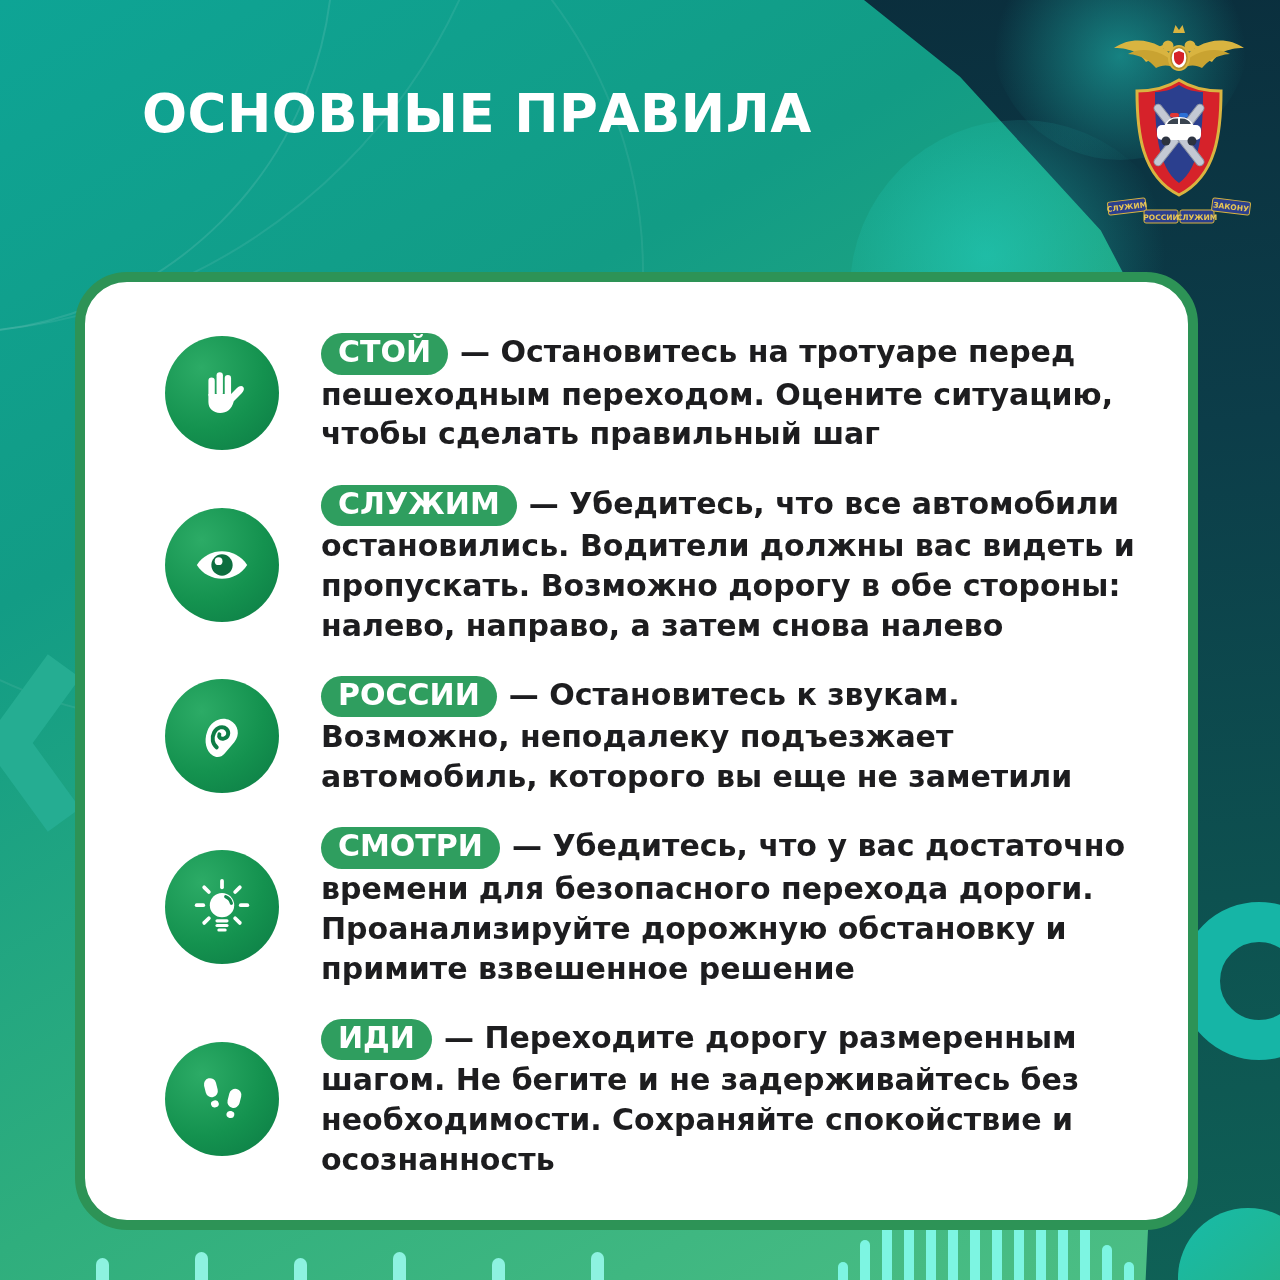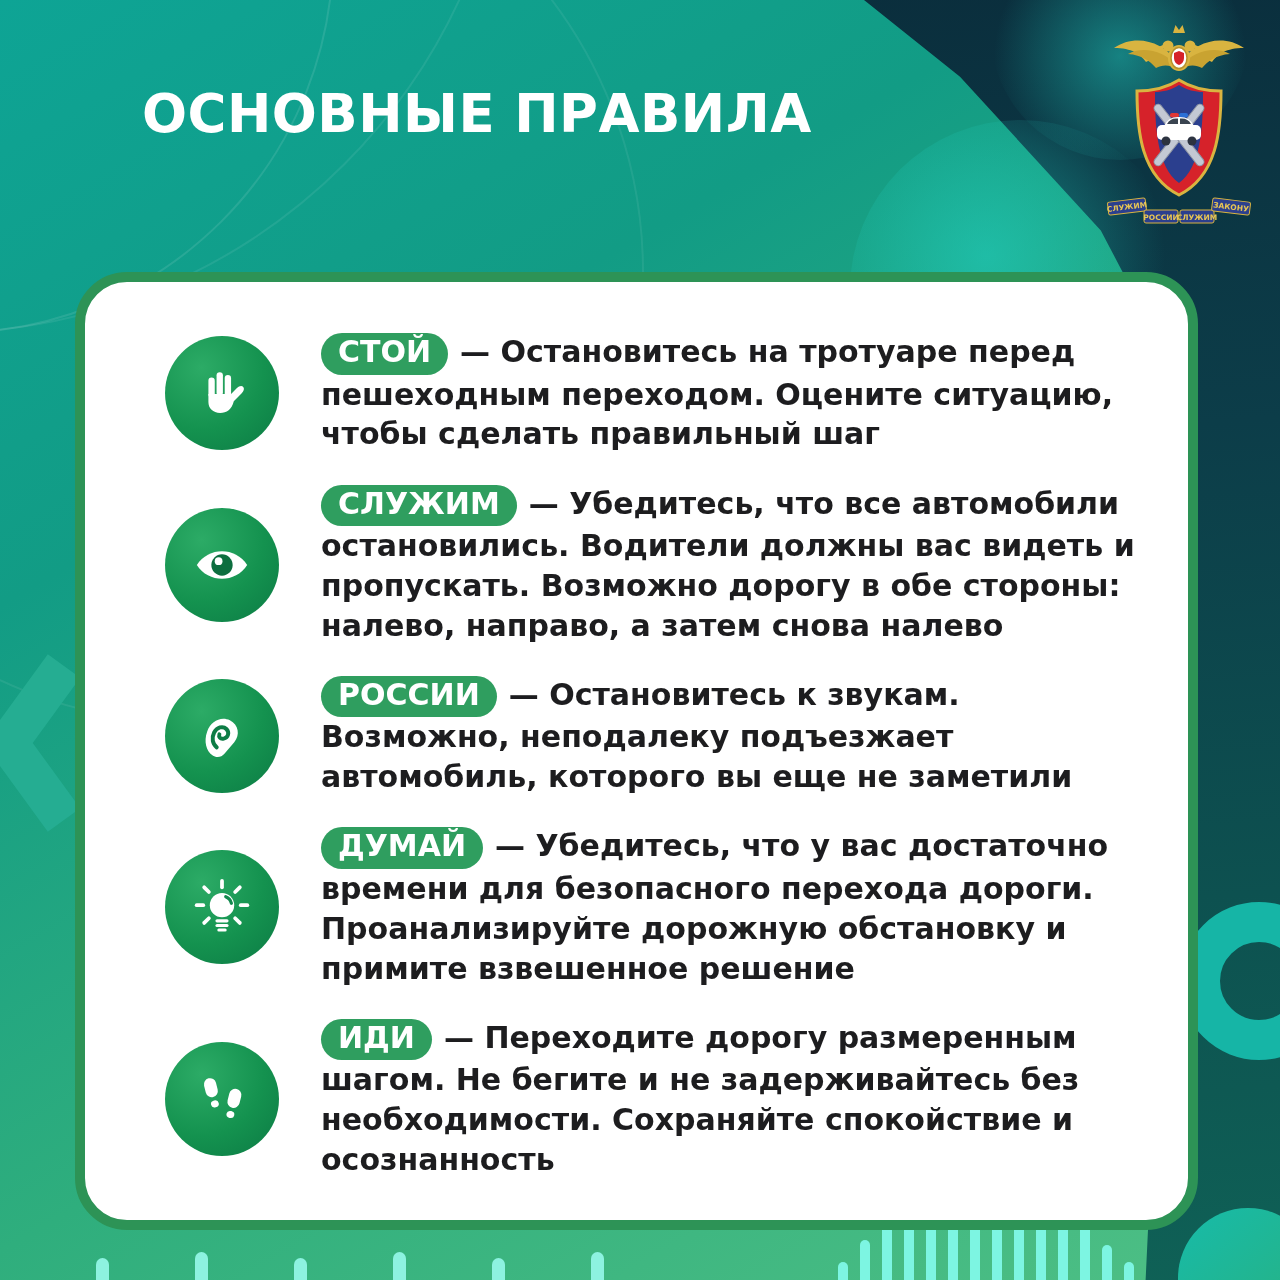--- a/index.html
+++ b/index.html
@@ -207,21 +207,21 @@
           <circle cx="32" cy="30" r="13" fill="#fff"></circle>
           <path d="M36 21 a10 10 0 0 1 6 7" stroke="#128a4e" stroke-width="3.5" fill="none" stroke-linecap="round"></path>
           <g fill="#fff">
             <rect x="25" y="45" width="14" height="3.4" rx="1.7"></rect>
             <rect x="25" y="50" width="14" height="3.4" rx="1.7"></rect>
             <rect x="27" y="55" width="10" height="3.2" rx="1.6"></rect>
           </g>
         </svg>
       </div>
       <p class="rule-text">
-        <span class="badge">ДУМАЙ</span><span>— Убедитесь, что у вас достаточно времени для безопасного перехода дороги. Проанализируйте дорожную обстановку и примите взвешенное решение</span>
+        <span class="badge">СМОТРИ</span><span>— Убедитесь, что у вас достаточно времени для безопасного перехода дороги. Проанализируйте дорожную обстановку и примите взвешенное решение</span>
       </p>
     </div>
 
     <div class="rule">
       <div class="icon-circle">
         <svg viewBox="0 0 64 64" width="56" height="56">
           <g fill="#fff">
             <g transform="rotate(-14 20 22)">
               <rect x="13" y="8" width="14" height="22" rx="7"></rect>
               <rect x="15.5" y="34" width="9" height="8" rx="4.5"></rect>

